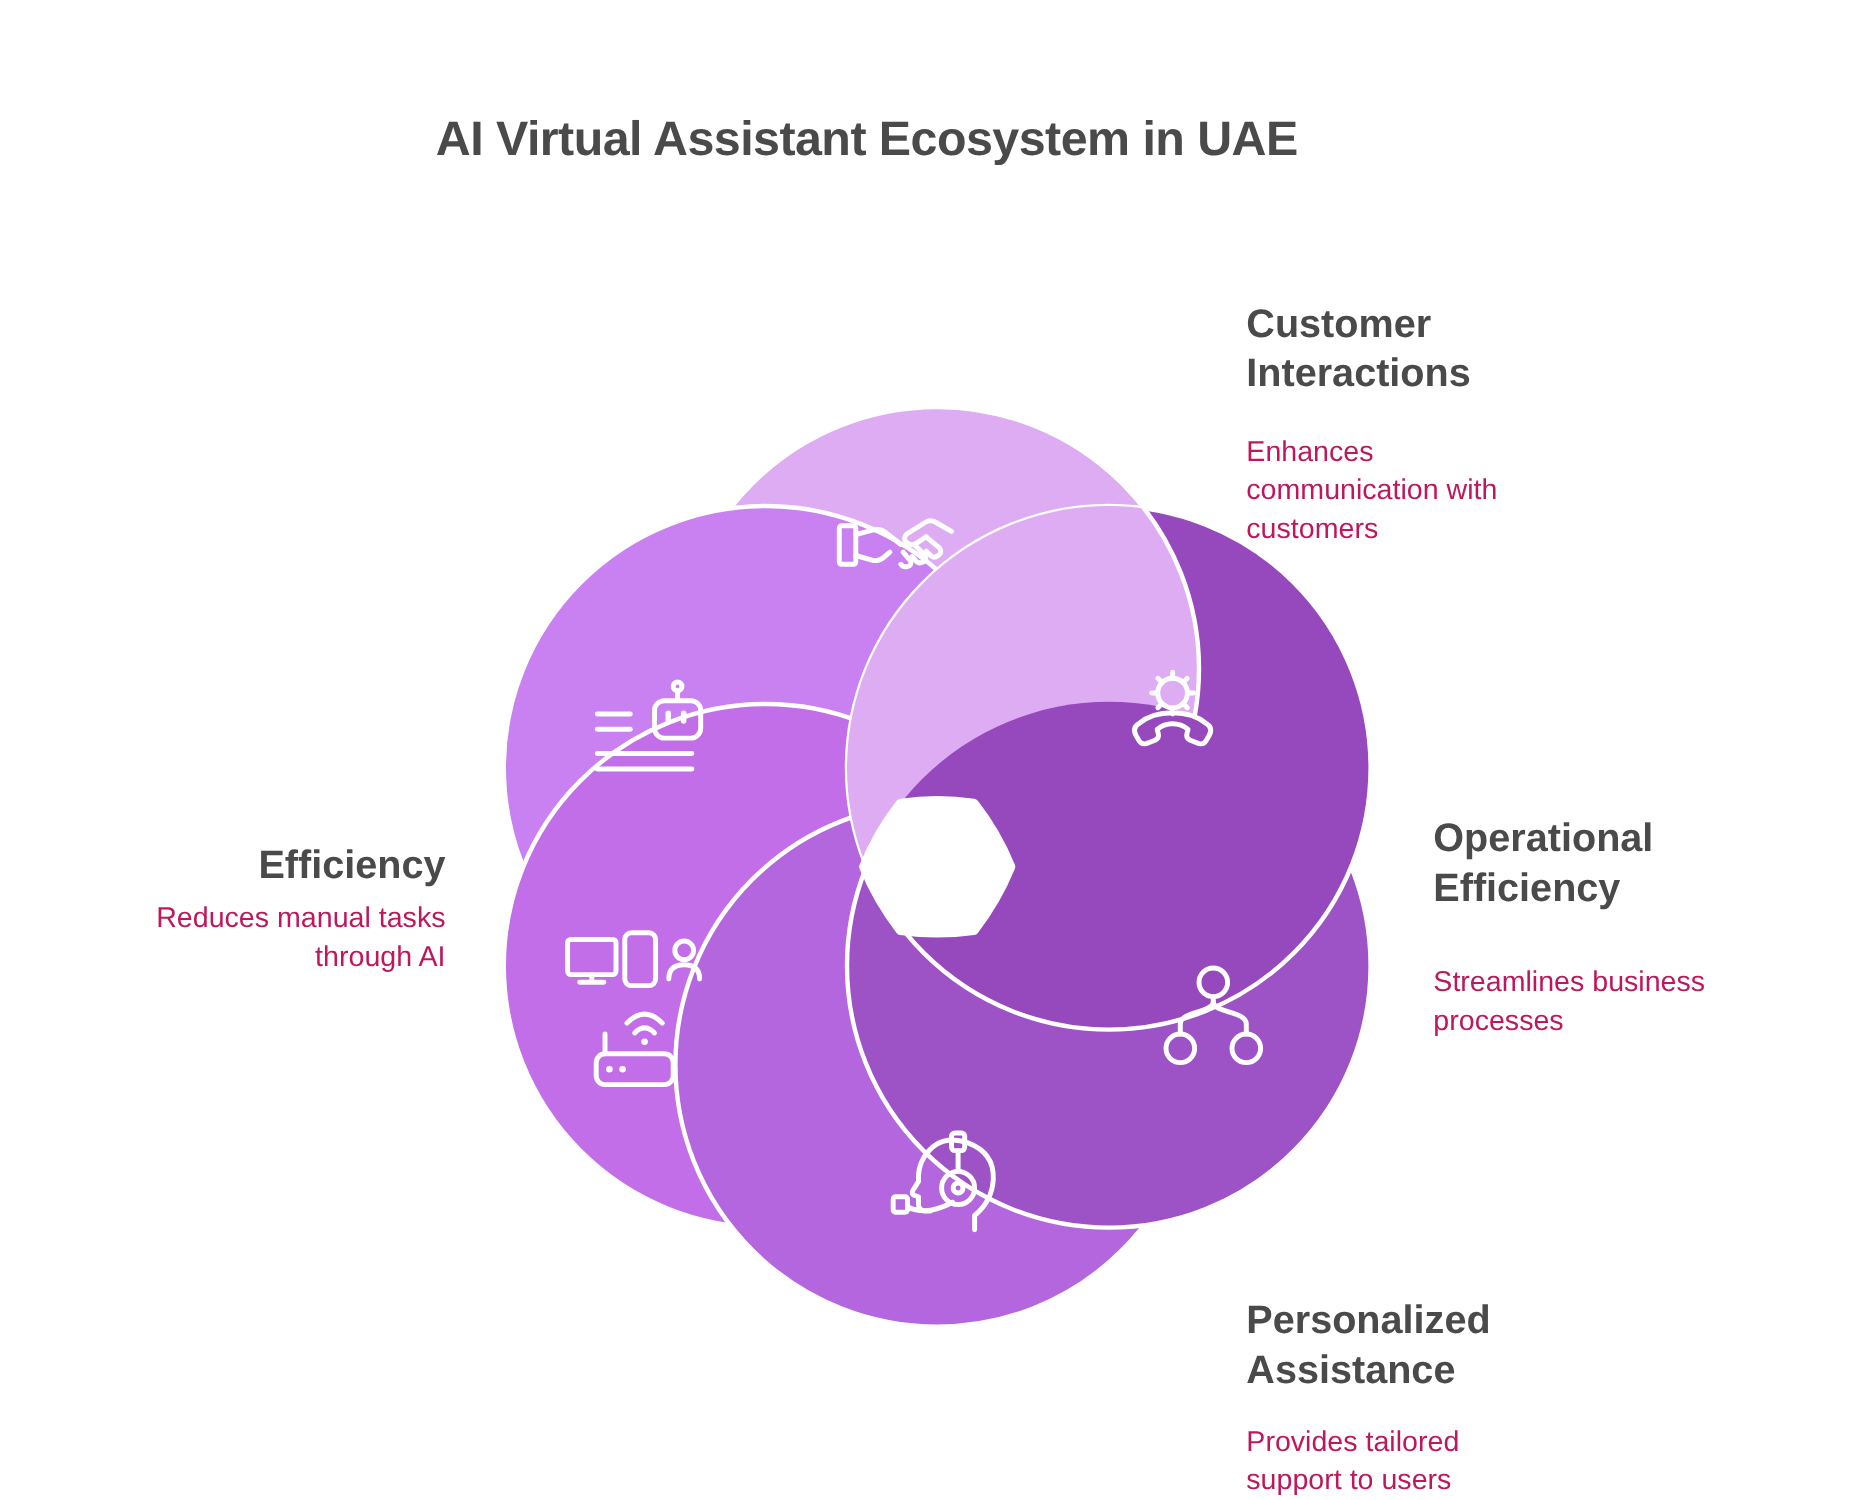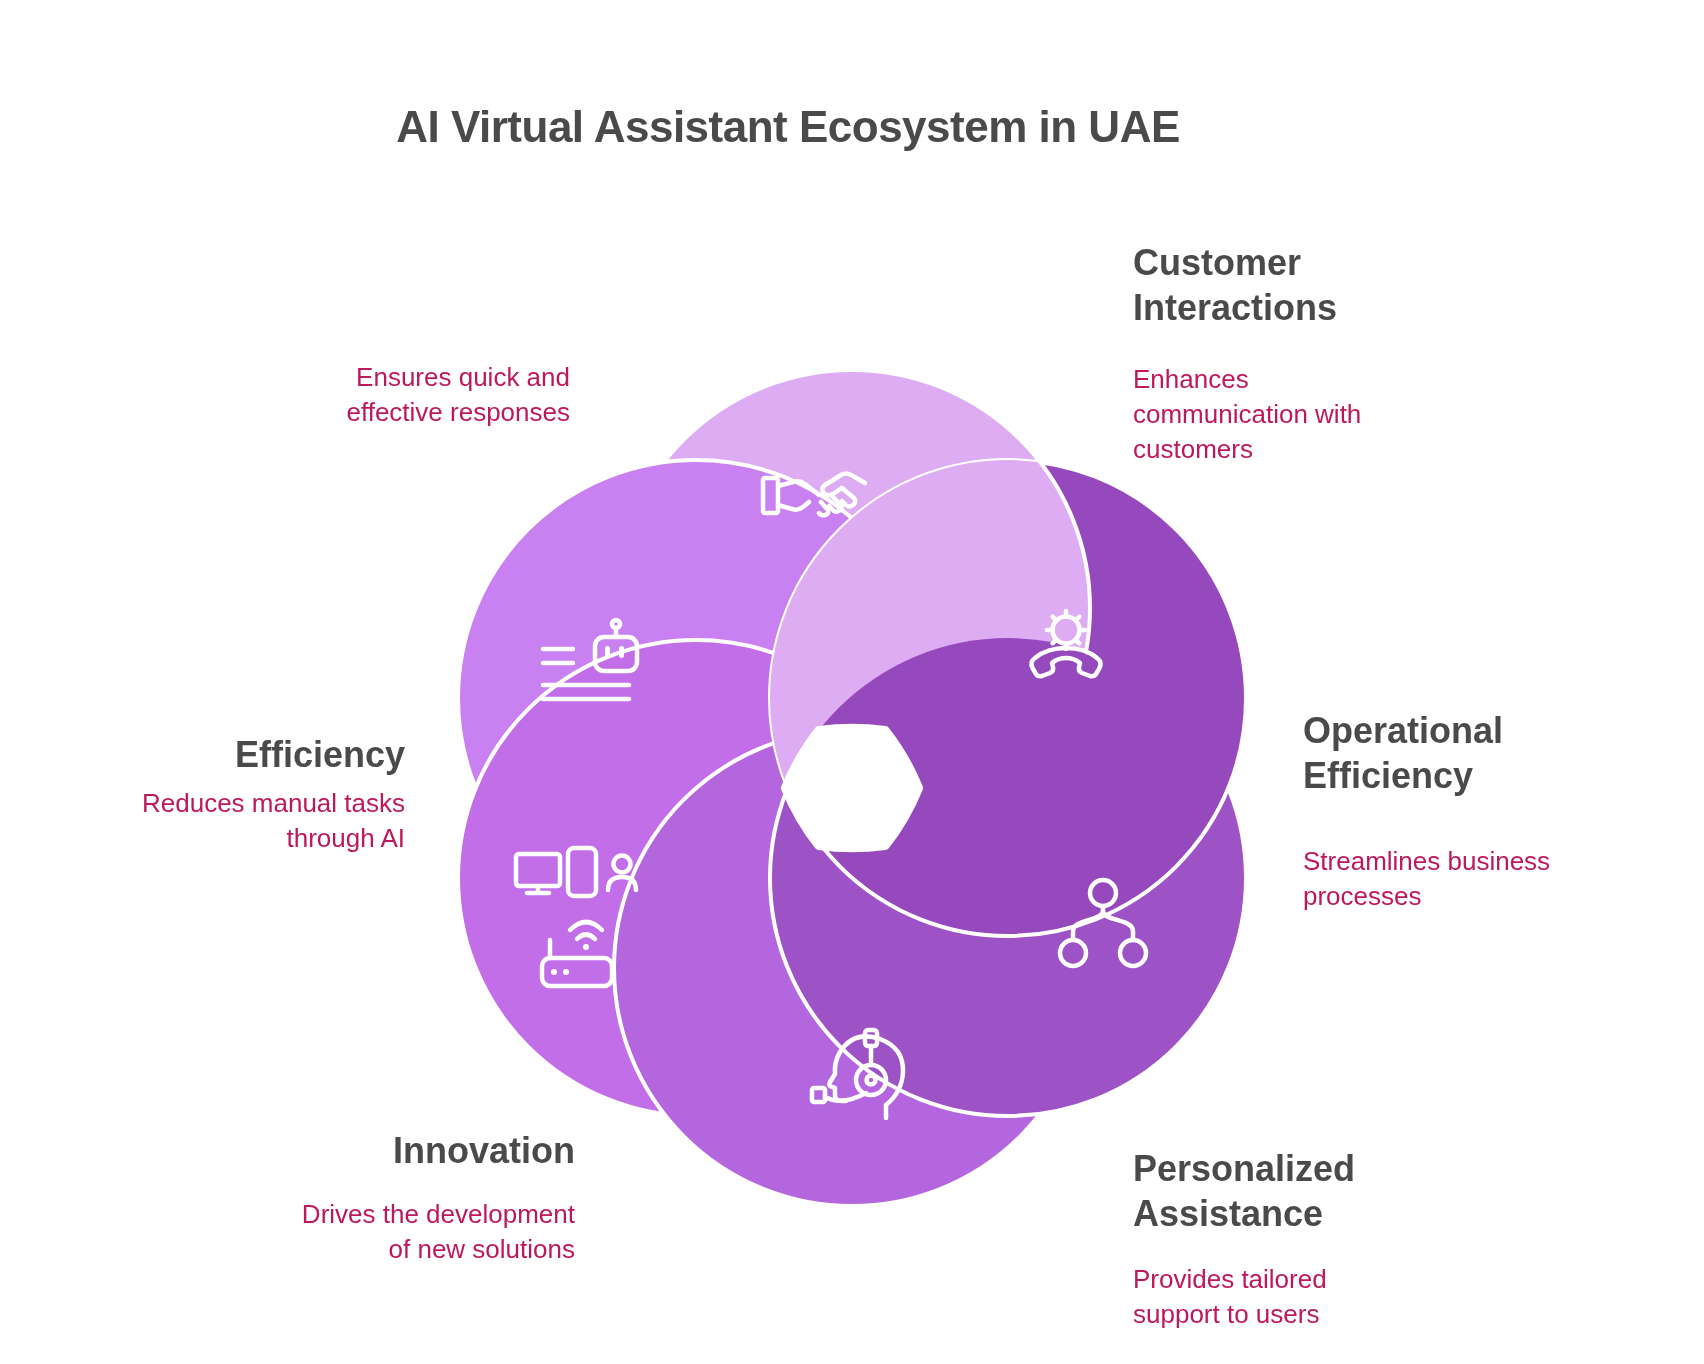--- a/index.html
+++ b/index.html
@@ -27,20 +27,21 @@
   .icon{stroke:#ffffff;stroke-width:4.5;fill:none;stroke-linecap:round;stroke-linejoin:round;}
   .icon .fill{fill:#ffffff;stroke:none;}
   .label-block{position:absolute;}
   .align-right{text-align:right;}
   .heading{
     font-size:36px;
     font-weight:bold;
     color:#4A4A4A;
     line-height:45px;
     white-space:pre-line;
+    margin-top:31px;
   }
   .body{
     font-size:26px;
     color:#be185d;
     line-height:35px;
     white-space:pre-line;
   }
   #b-resp {right:1134px; top:336px;}
   #b-resp .body{margin-top:24px;}
   #b-cust {left:1133px; top:240px;}
@@ -139,22 +140,20 @@
       <path d="M 28 -20 V -28"></path>
       <circle cx="28" cy="-33" r="4"></circle>
       <path d="M -45 -8 H -15"></path>
       <path d="M -45 6 H -15"></path>
       <path d="M -45 28 H 41"></path>
       <path d="M -45 42 H 41"></path>
     </g>
   </svg>
 
   <div class="label-block align-right" id="b-resp">
-    <div class="body">Ensures quick and
-effective responses</div>
   </div>
 
   <div class="label-block" id="b-cust">
     <div class="heading">Customer
 Interactions</div>
     <div class="body">Enhances
 communication with
 customers</div>
   </div>
 
@@ -165,25 +164,20 @@
 processes</div>
   </div>
 
   <div class="label-block" id="b-pers">
     <div class="heading">Personalized
 Assistance</div>
     <div class="body">Provides tailored
 support to users</div>
   </div>
 
-  <div class="label-block align-right" id="b-innov">
-    <div class="heading">Innovation</div>
-    <div class="body">Drives the development
-of new solutions</div>
-  </div>
 
   <div class="label-block align-right" id="b-auto">
     <div class="heading">Efficiency</div>
     <div class="body">Reduces manual tasks
 through AI</div>
   </div>
 
 </div>
 
 </body></html>

